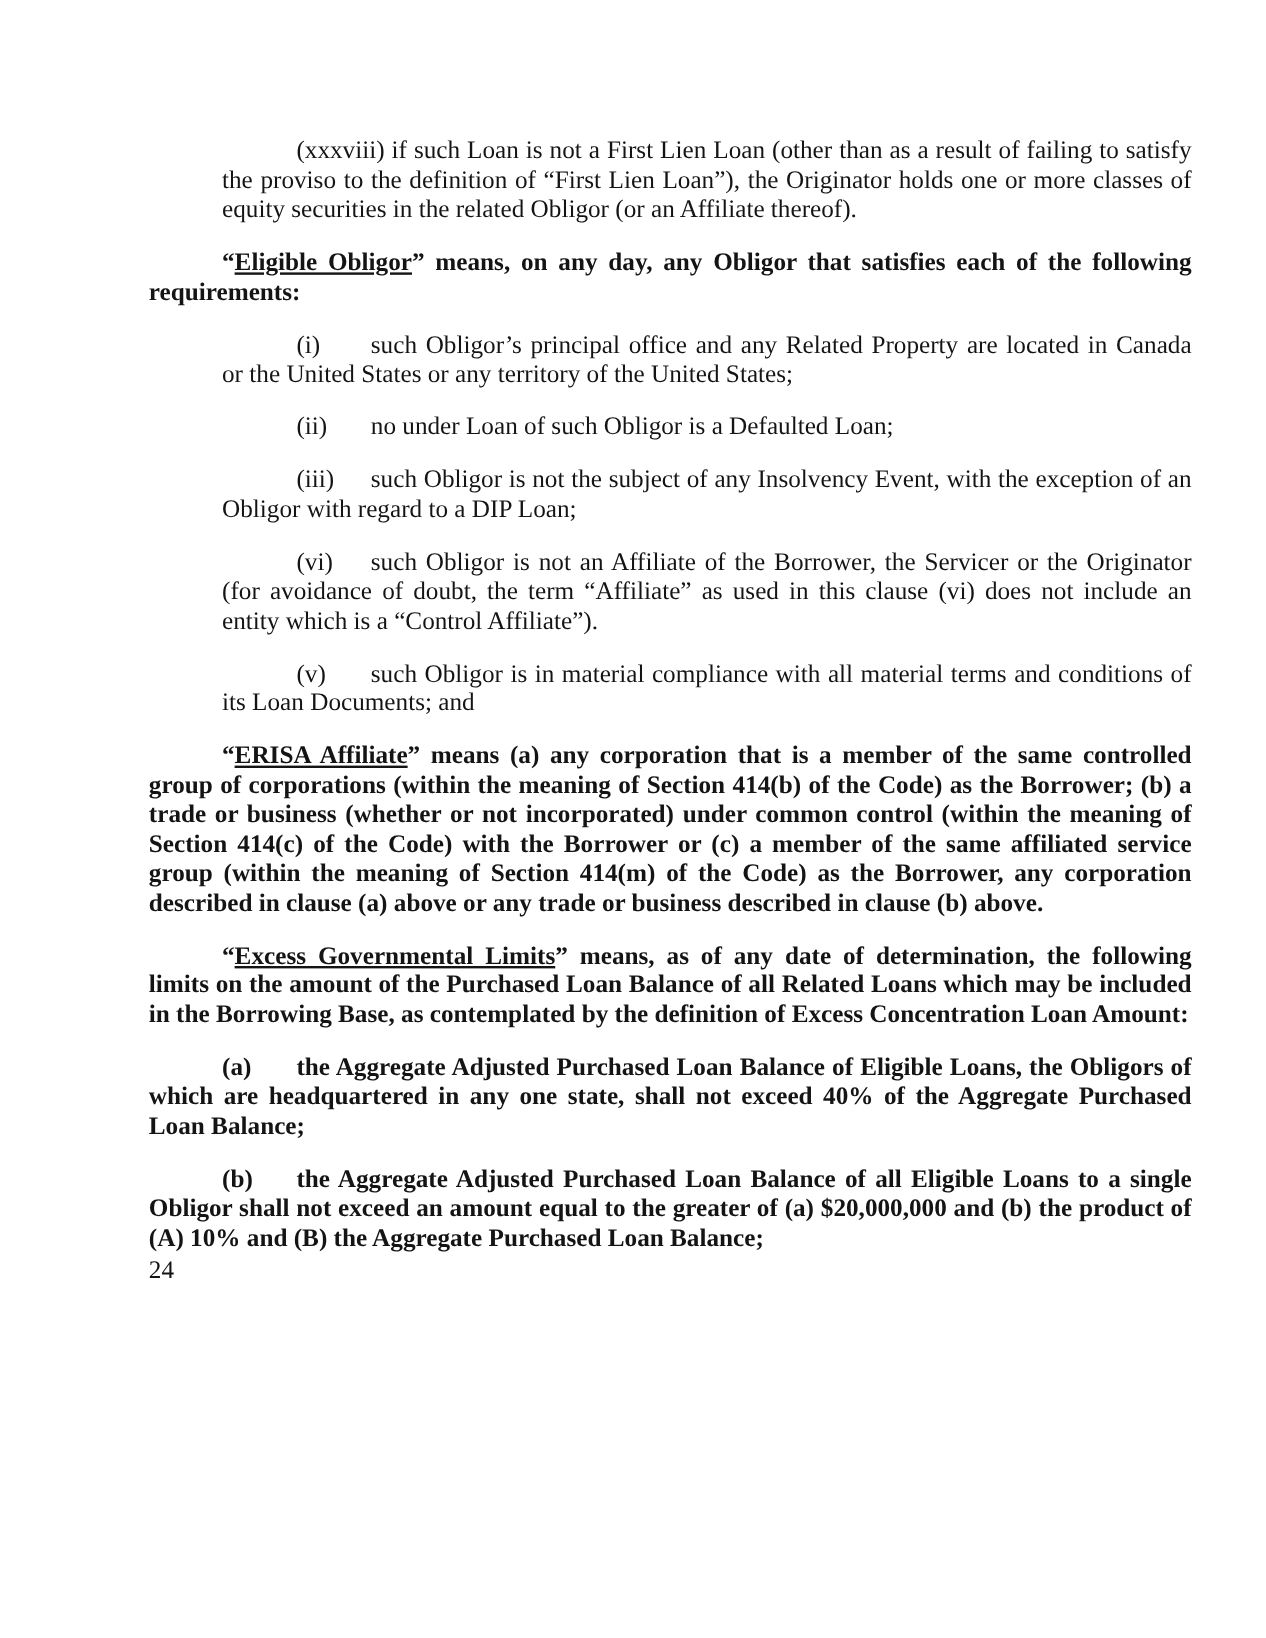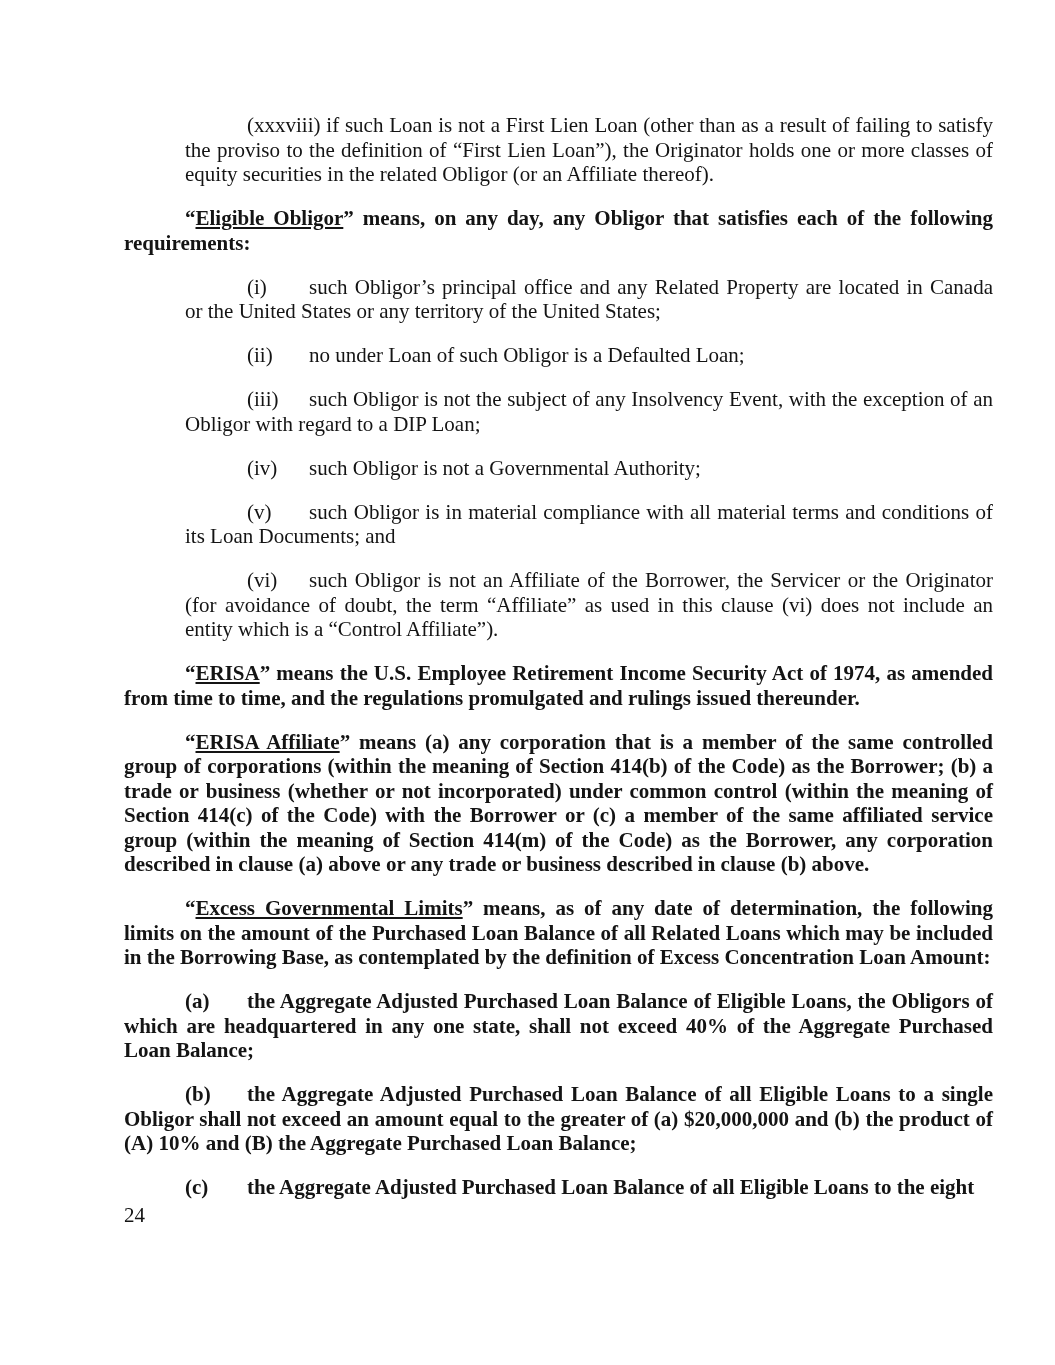--- a/index.html
+++ b/index.html
@@ -59,33 +59,30 @@
   <p class="sub2 first"><span>(xxxviii)</span> <span>if such Loan is not a First Lien Loan (other than as a result of failing to satisfy the proviso to the definition of “First Lien Loan”), the Originator holds one or more classes of equity securities in the related Obligor (or an Affiliate thereof).</span></p>
 
   <p class="para"><span>“</span><span class="defterm">Eligible Obligor</span><span>” means, on any day, any Obligor that satisfies each of the following requirements:</span></p>
 
   <p class="sub2"><span class="tab">(i)</span><span>such Obligor’s principal office and any Related Property are located in Canada or the United States or any territory of the United States;</span></p>
 
   <p class="sub2"><span class="tab">(ii)</span><span>no under Loan of such Obligor is a Defaulted Loan;</span></p>
 
   <p class="sub2"><span class="tab">(iii)</span><span>such Obligor is not the subject of any Insolvency Event, with the exception of an Obligor with regard to a DIP Loan;</span></p>
 
-  <p class="sub2"><span class="tab">(iv)</span><span>such Obligor is not a Governmental Authority;</span></p>
+
+  <p class="sub2"><span class="tab">(vi)</span><span>such Obligor is not an Affiliate of the Borrower, the Servicer or the Originator (for avoidance of doubt, the term “Affiliate” as used in this clause (vi) does not include an entity which is a “Control Affiliate”).</span></p>
 
   <p class="sub2"><span class="tab">(v)</span><span>such Obligor is in material compliance with all material terms and conditions of its Loan Documents; and</span></p>
 
-  <p class="sub2"><span class="tab">(vi)</span><span>such Obligor is not an Affiliate of the Borrower, the Servicer or the Originator (for avoidance of doubt, the term “Affiliate” as used in this clause (vi) does not include an entity which is a “Control Affiliate”).</span></p>
-
-  <p class="para"><span>“</span><span class="defterm">ERISA</span><span>” means the U.S. Employee Retirement Income Security Act of 1974, as amended from time to time, and the regulations promulgated and rulings issued thereunder.</span></p>
 
   <p class="para"><span>“</span><span class="defterm">ERISA Affiliate</span><span>” means (a) any corporation that is a member of the same controlled group of corporations (within the meaning of Section 414(b) of the Code) as the Borrower; (b) a trade or business (whether or not incorporated) under common control (within the meaning of Section 414(c) of the Code) with the Borrower or (c) a member of the same affiliated service group (within the meaning of Section 414(m) of the Code) as the Borrower, any corporation described in clause (a) above or any trade or business described in clause (b) above.</span></p>
 
   <p class="para"><span>“</span><span class="defterm">Excess Governmental Limits</span><span>” means, as of any date of determination, the following limits on the amount of the Purchased Loan Balance of all Related Loans which may be included in the Borrowing Base, as contemplated by the definition of Excess Concentration Loan Amount:</span></p>
 
   <p class="para"><span class="tab">(a)</span><span>the Aggregate Adjusted Purchased Loan Balance of Eligible Loans, the Obligors of which are headquartered in any one state, shall not exceed 40% of the Aggregate Purchased Loan Balance;</span></p>
 
   <p class="para"><span class="tab">(b)</span><span>the Aggregate Adjusted Purchased Loan Balance of all Eligible Loans to a single Obligor shall not exceed an amount equal to the greater of (a) $20,000,000 and (b) the product of (A) 10% and (B) the Aggregate Purchased Loan Balance;</span></p>
 
-  <p class="para"><span class="tab">(c)</span><span>the Aggregate Adjusted Purchased Loan Balance of all Eligible Loans to the eight</span></p>
 
   <div class="pagenum">24</div>
 
 </div>
 
 </body></html>

